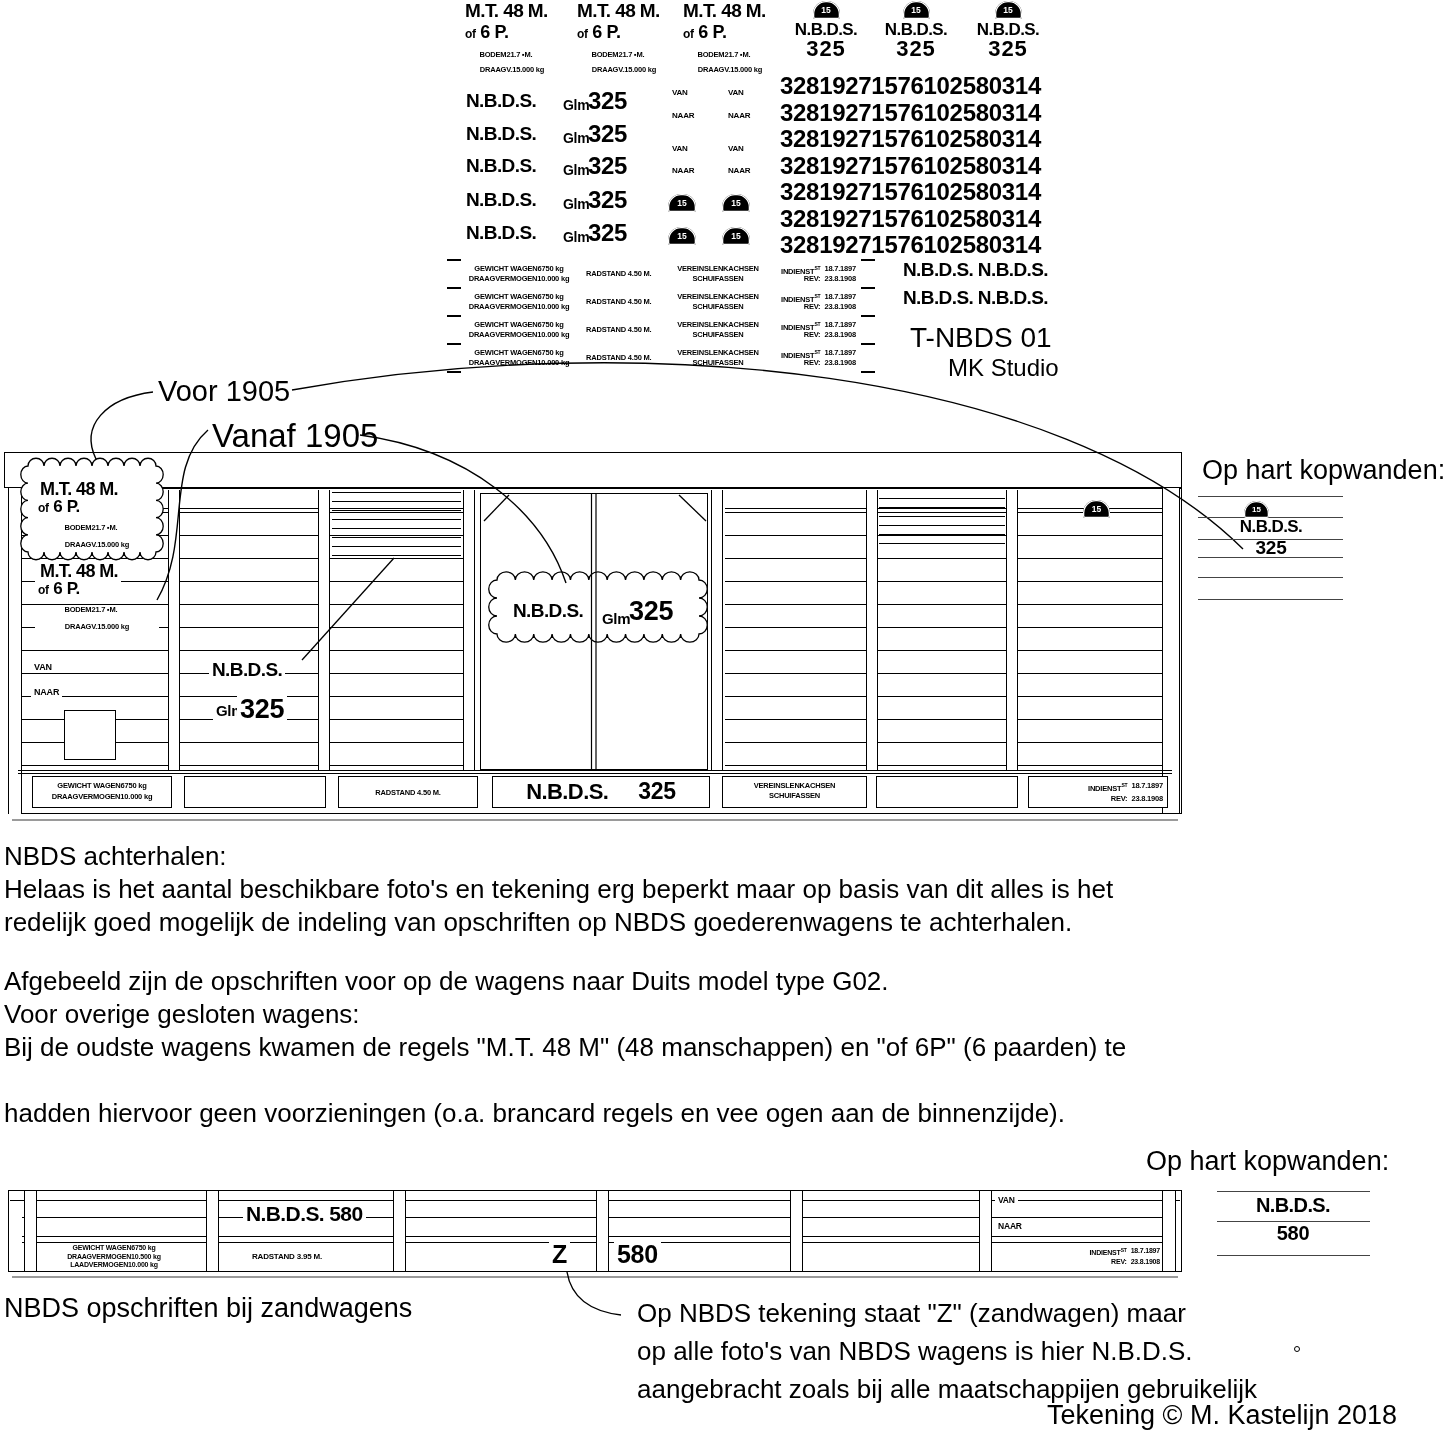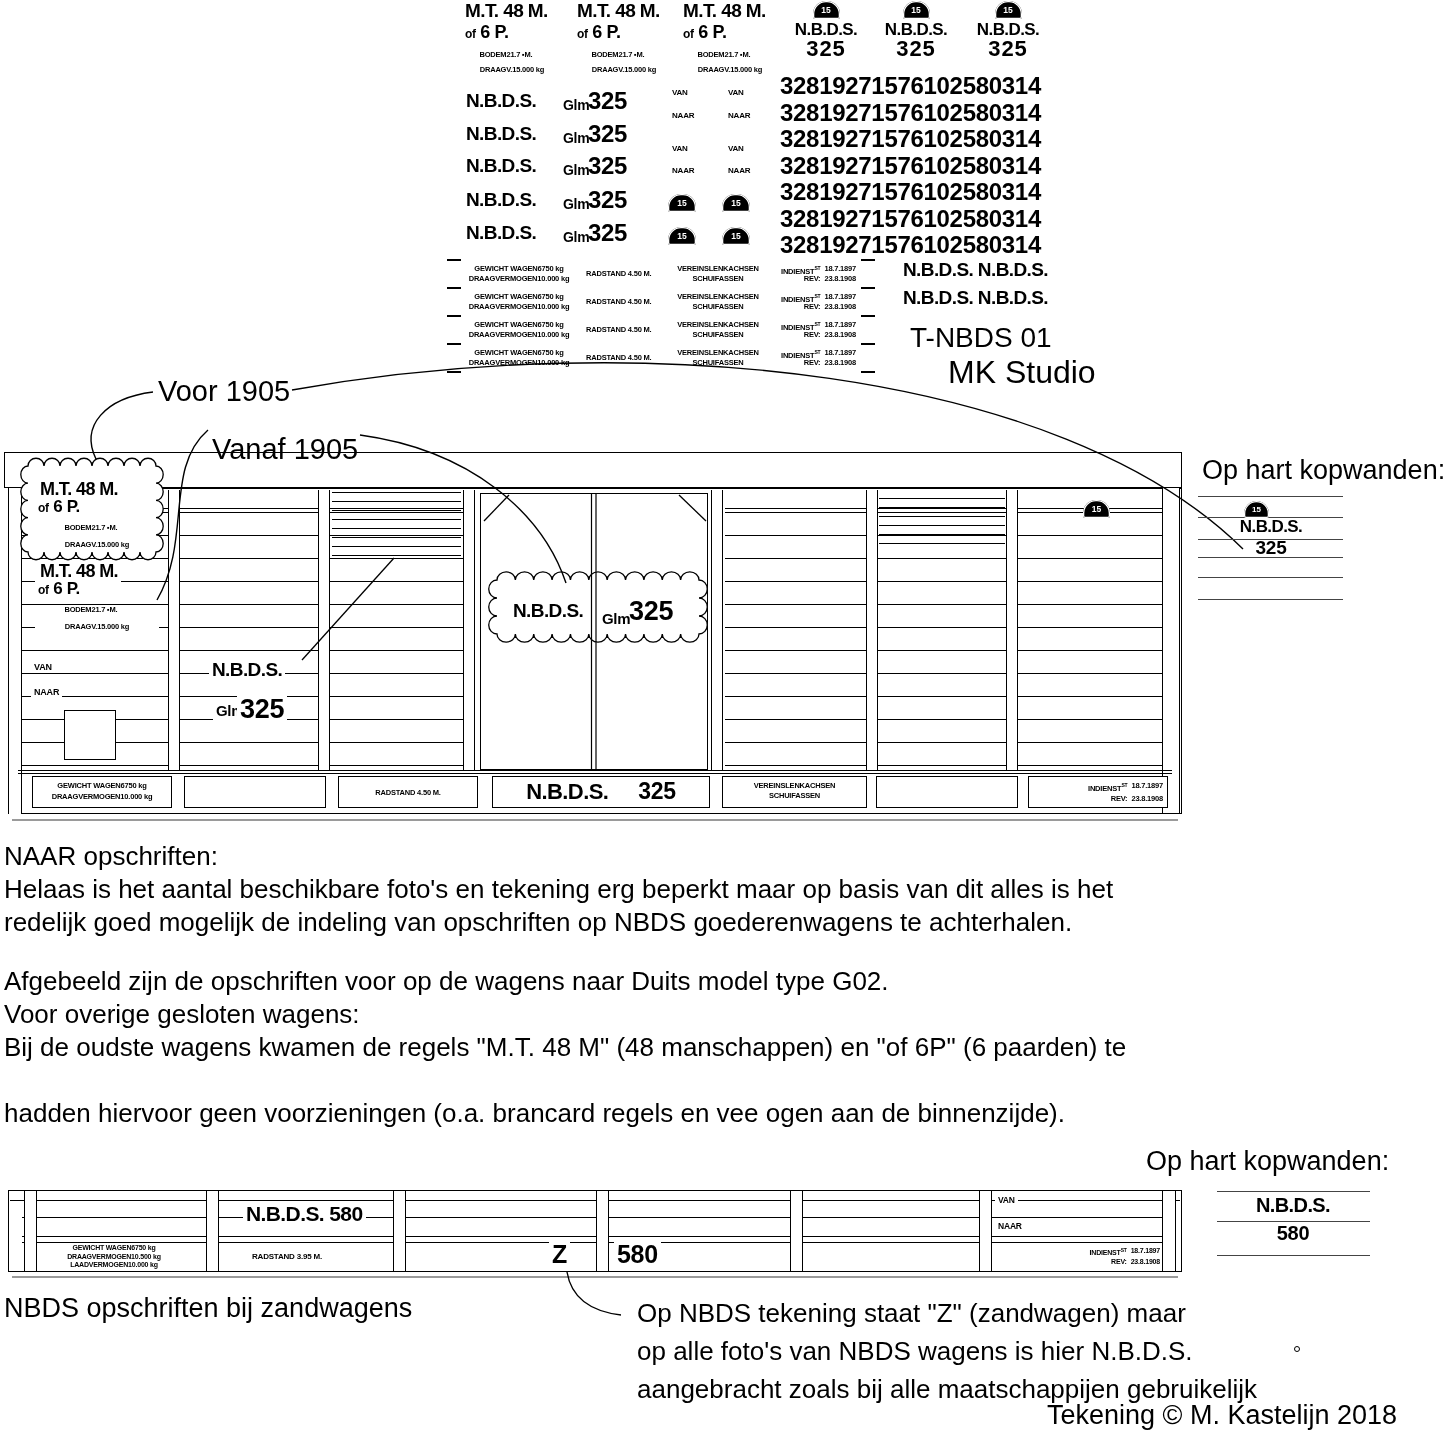--- a/index.html
+++ b/index.html
@@ -228,21 +228,21 @@
     <div class="hl" style="left:447px;top:371px;width:14px;height:2px"></div>
     <div class="hl" style="left:861px;top:259px;width:14px;height:2px"></div>
     <div class="hl" style="left:861px;top:287px;width:14px;height:2px"></div>
     <div class="hl" style="left:861px;top:315px;width:14px;height:2px"></div>
     <div class="hl" style="left:861px;top:343px;width:14px;height:2px"></div>
     <div class="hl" style="left:861px;top:371px;width:14px;height:2px"></div>
 
     <div class="abs b cond" style="left:903px;top:260px;font-size:19px">N.B.D.S. N.B.D.S.</div>
     <div class="abs b cond" style="left:903px;top:288px;font-size:19px">N.B.D.S. N.B.D.S.</div>
     <div class="abs" style="left:910px;top:323px;font-size:28px">T-NBDS 01</div>
-    <div class="abs" style="left:948px;top:355px;font-size:32px">MK Studio</div>
+    <div class="abs" style="left:948px;top:355px;font-size:24px">MK Studio</div>
   </div>
 
   <div>
     <div class="frame" style="left:4px;top:452px;width:1178px;height:36px"></div>
     <div class="frame" style="left:8px;top:488px;width:1174px;height:326px"></div>
 
     <div class="plank" style="left:22px;top:490px;width:146px;height:280px"></div>
     <div class="plank" style="left:180px;top:490px;width:138px;height:280px"></div>
     <div class="plank" style="left:330px;top:490px;width:133px;height:280px"></div>
     <div class="plank" style="left:725px;top:490px;width:141px;height:280px"></div>
@@ -393,36 +393,36 @@
   <span class="abs b wbg" style="left:213px;top:703px;font-size:15px">Glm</span>
   <span class="abs b wbg" style="left:237px;top:695px;font-size:27px">325</span>
 
   <span class="abs b cond" style="left:513px;top:601px;font-size:19px">N.B.D.S.</span>
   <span class="abs b" style="left:602px;top:611px;font-size:15px">Glm</span>
   <span class="abs b" style="left:629px;top:597px;font-size:27px">325</span>
 
   <div class="badge" style="left:1083px;top:500px;width:27px;height:18px;font-size:8.5px">15</div>
 
   <div class="txt" style="left:158px;top:376px;font-size:29px">Voor 1905</div>
-  <div class="txt" style="left:212px;top:434px;font-size:29px">Vanaf 1905</div>
+  <div class="txt" style="left:212px;top:418px;font-size:33px">Vanaf 1905</div>
   <div class="txt" style="left:1202px;top:456px;font-size:27px">Op hart kopwanden:</div>
 
   <div>
     <div class="hl" style="left:1198px;top:496px;width:145px;background:#444"></div>
     <div class="hl" style="left:1198px;top:517px;width:145px;background:#444"></div>
     <div class="hl" style="left:1198px;top:539px;width:145px;background:#444"></div>
     <div class="hl" style="left:1198px;top:557px;width:145px;background:#444"></div>
     <div class="hl" style="left:1198px;top:577px;width:145px;background:#444"></div>
     <div class="hl" style="left:1198px;top:599px;width:145px;background:#444"></div>
     <div class="badge" style="left:1244px;top:501px;width:25px;height:17px;font-size:8px">15</div>
     <div class="abs b cond ctr" style="left:1226px;top:518px;width:90px;font-size:17px">N.B.D.S.</div>
     <div class="abs b ctr" style="left:1226px;top:538px;width:90px;font-size:19px">325</div>
   </div>
 
-  <div class="txt" style="left:4px;top:842px">NAAR opschriften:</div>
+  <div class="txt" style="left:4px;top:842px">NBDS achterhalen:</div>
   <div class="txt" style="left:4px;top:875px">Helaas is het aantal beschikbare foto's en tekening erg beperkt maar op basis van dit alles is het</div>
   <div class="txt" style="left:4px;top:908px">redelijk goed mogelijk de indeling van opschriften op NBDS goederenwagens te achterhalen.</div>
   <div class="txt" style="left:4px;top:967px">Afgebeeld zijn de opschriften voor op de wagens naar Duits model type G02.</div>
   <div class="txt" style="left:4px;top:1000px">Voor overige gesloten wagens:</div>
   <div class="txt" style="left:4px;top:1033px">Bij de oudste wagens kwamen de regels "M.T. 48 M" (48 manschappen) en "of 6P" (6 paarden) te</div>
   <div class="txt" style="left:4px;top:1099px">hadden hiervoor geen voorzieningen (o.a. brancard regels en vee ogen aan de binnenzijde).</div>
 
   <div class="txt" style="left:1146px;top:1147px;font-size:27px">Op hart kopwanden:</div>
 
   <div>

